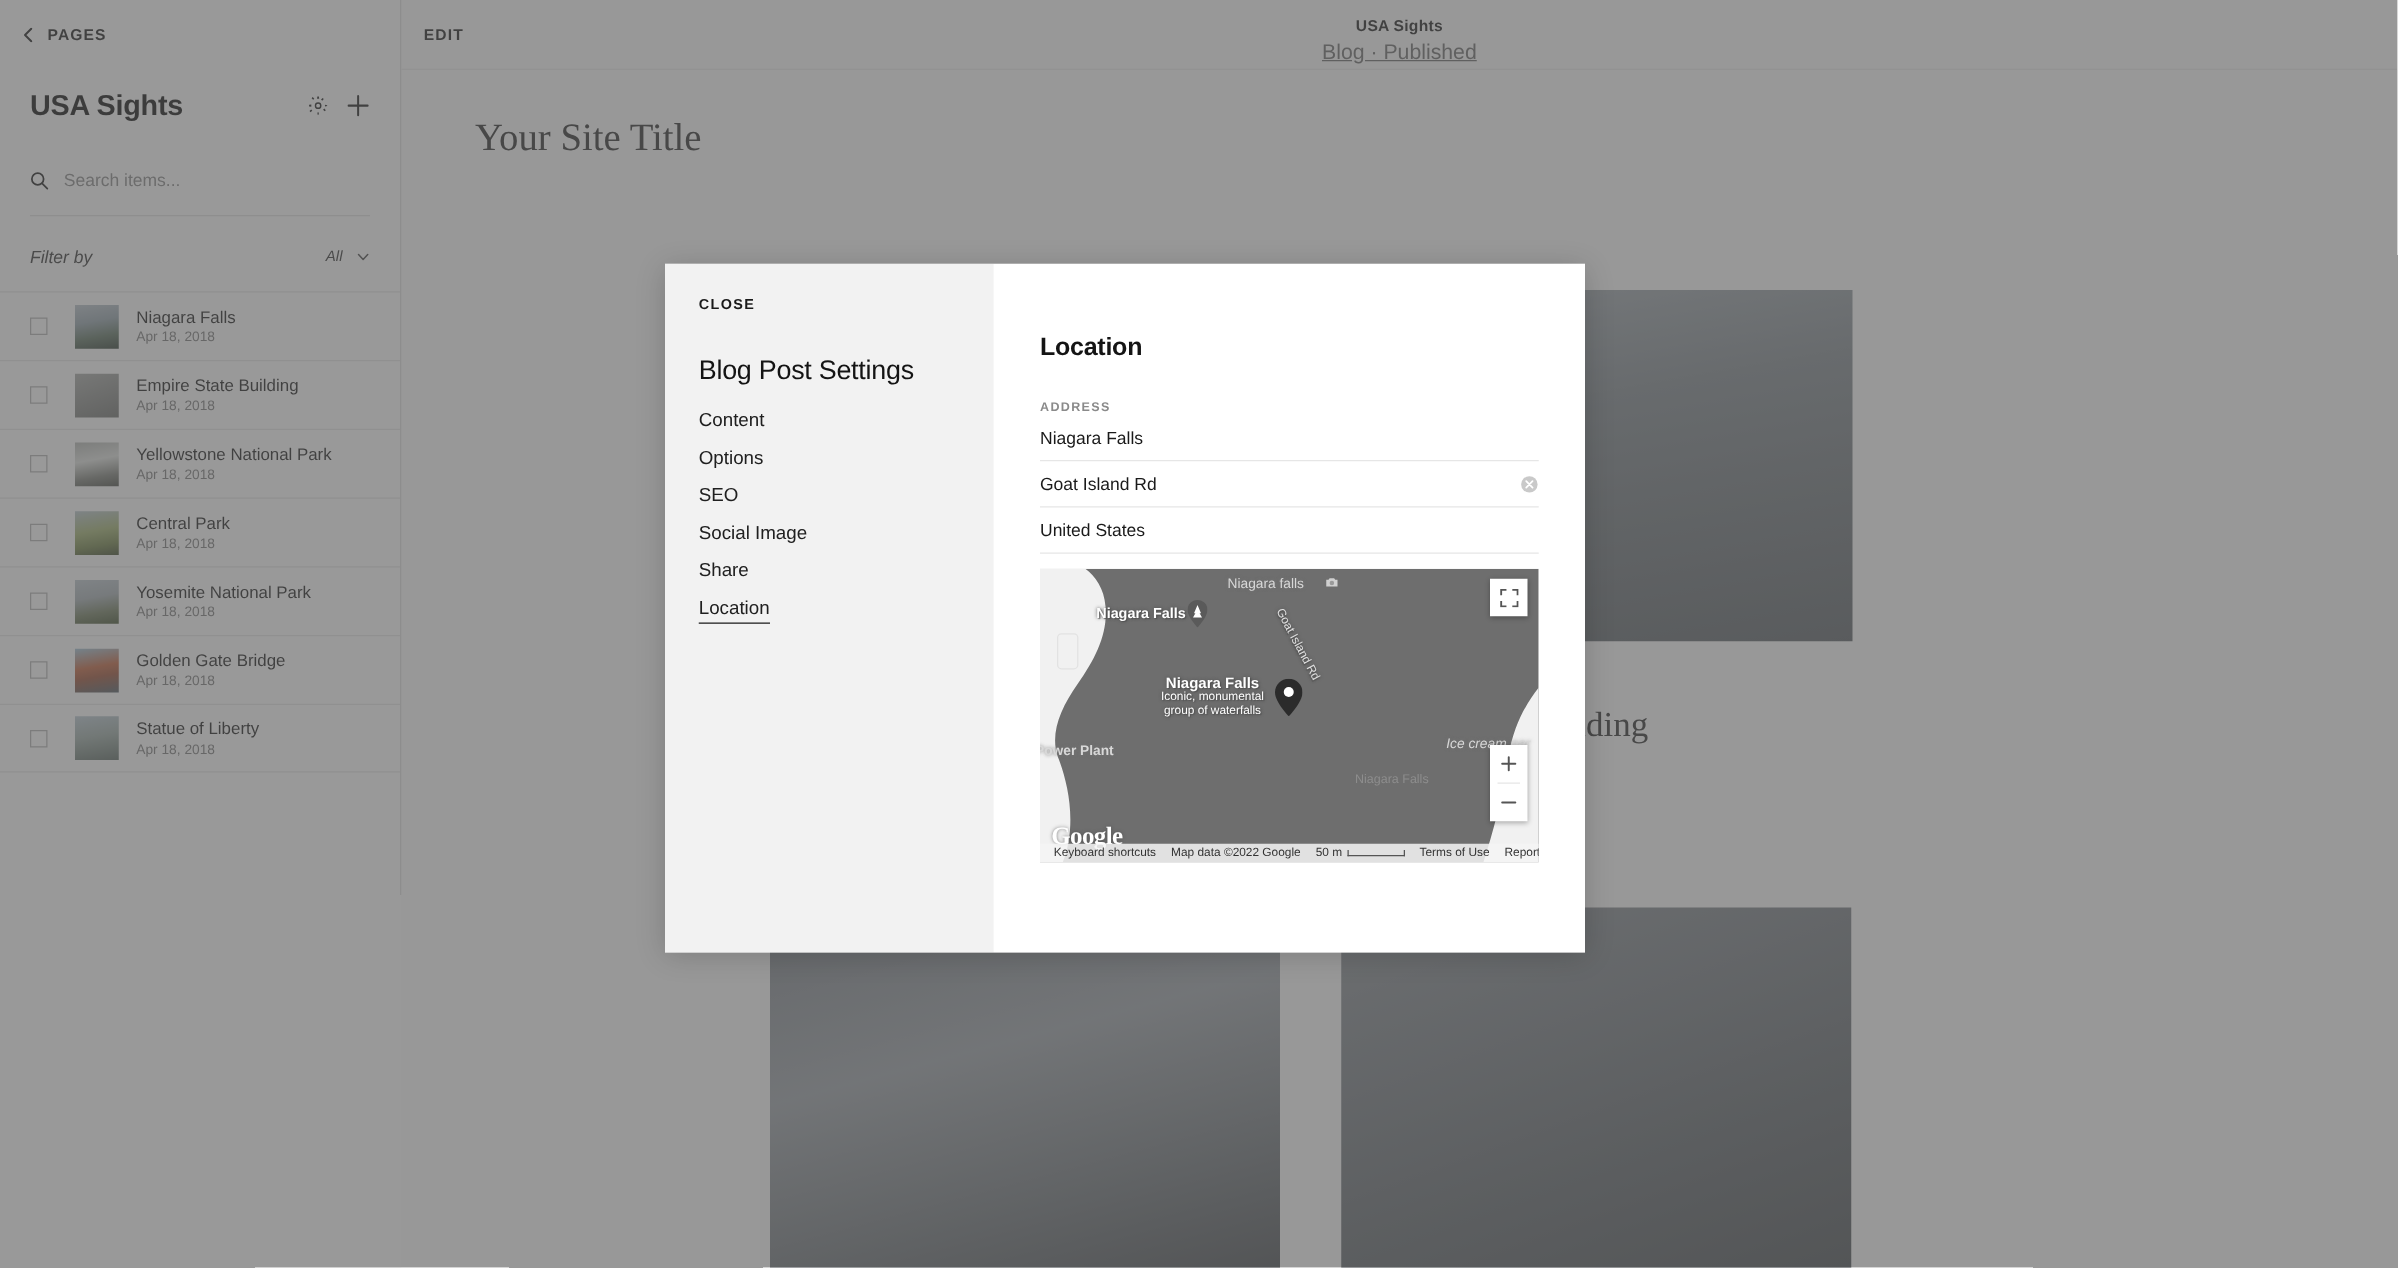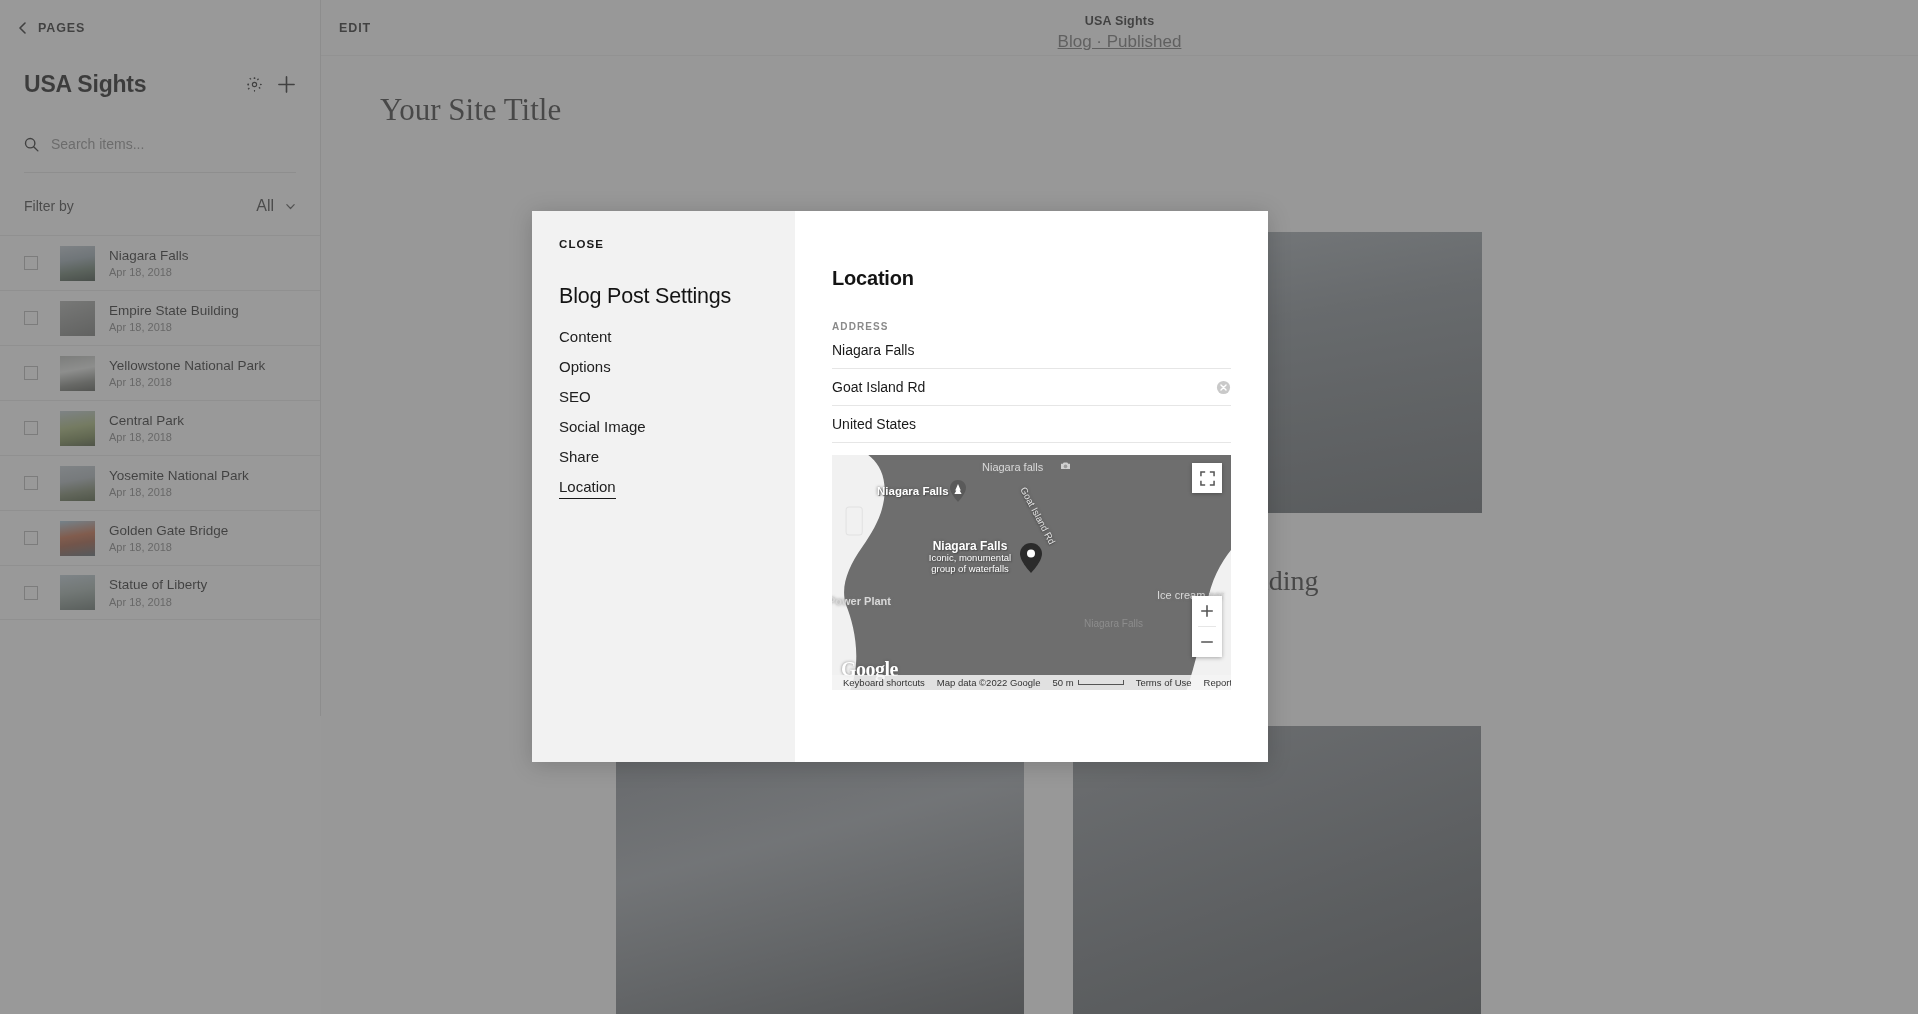--- a/index.html
+++ b/index.html
@@ -43,23 +43,24 @@
     display: flex; align-items: center; gap: 12px;
     padding: 38px 24px 0 24px;
   }
   .search-row .ph {
     font-size: 14px; color: #8a8a8a;
   }
   .sb-divider { margin: 20px 24px 0 24px; height: 1px; background: #e3e3e3; }
   .filter-row {
     display: flex; align-items: center;
     padding: 24px 24px 0 24px;
+    font-style: italic;
   }
   .filter-label { font-size: 14px; color: #333; flex: 1; }
-  .filter-value { font-size: 16px; color: #333; margin-right: 11px; }
+  .filter-value { font-size: 12px; color: #333; margin-right: 11px; }
   .filter-caret { width: 11px; height: 11px; }
   .list { margin-top: 20px; }
   .list-item {
     display: flex; align-items: center;
     height: 55px;
     padding: 0 24px;
     border-top: 1px solid #e6e6e6;
     cursor: pointer;
   }
   .list-item:last-child { border-bottom: 1px solid #e6e6e6; }
@@ -431,21 +432,21 @@
       <div class="map-lbl poi" style="left:108px; top:84px; width:130px; margin-left:-35px;">Niagara Falls<span class="sub">Iconic, monumental<br>group of waterfalls</span></div>
 
       <div class="map-pin" style="left:188px; top:88px;">
         <svg viewBox="0 0 22 30" width="22" height="30">
           <path d="M11 0C4.9 0 0 4.8 0 10.8 0 18.8 11 30 11 30s11-11.2 11-19.2C22 4.8 17.1 0 11 0z" fill="#2b2b2b"></path>
           <circle cx="11" cy="10.6" r="4" fill="#ffffff"></circle>
         </svg>
       </div>
 
       <div class="map-lbl grey" style="left:-4px; top:140px; font-weight:700;">Power Plant</div>
-      <div class="map-lbl grey" style="left:325px; top:134px;">Ice cream par</div>
+      <div class="map-lbl grey" style="left:325px; top:134px;font-style:italic;">Ice cream par</div>
       <div class="map-lbl" style="left:252px; top:163px; color:#8d8d8d; text-shadow:none; font-size:10px;">Niagara Falls</div>
 
       <div class="map-btn fs-btn">
         <svg width="15" height="15" viewBox="0 0 16 16">
           <path d="M1 5.5V1h4.5M10.5 1H15v4.5M15 10.5V15h-4.5M5.5 15H1v-4.5" fill="none" stroke="#555" stroke-width="1.6"></path>
         </svg>
       </div>
 
       <div class="zoom-ctl">
         <div>

